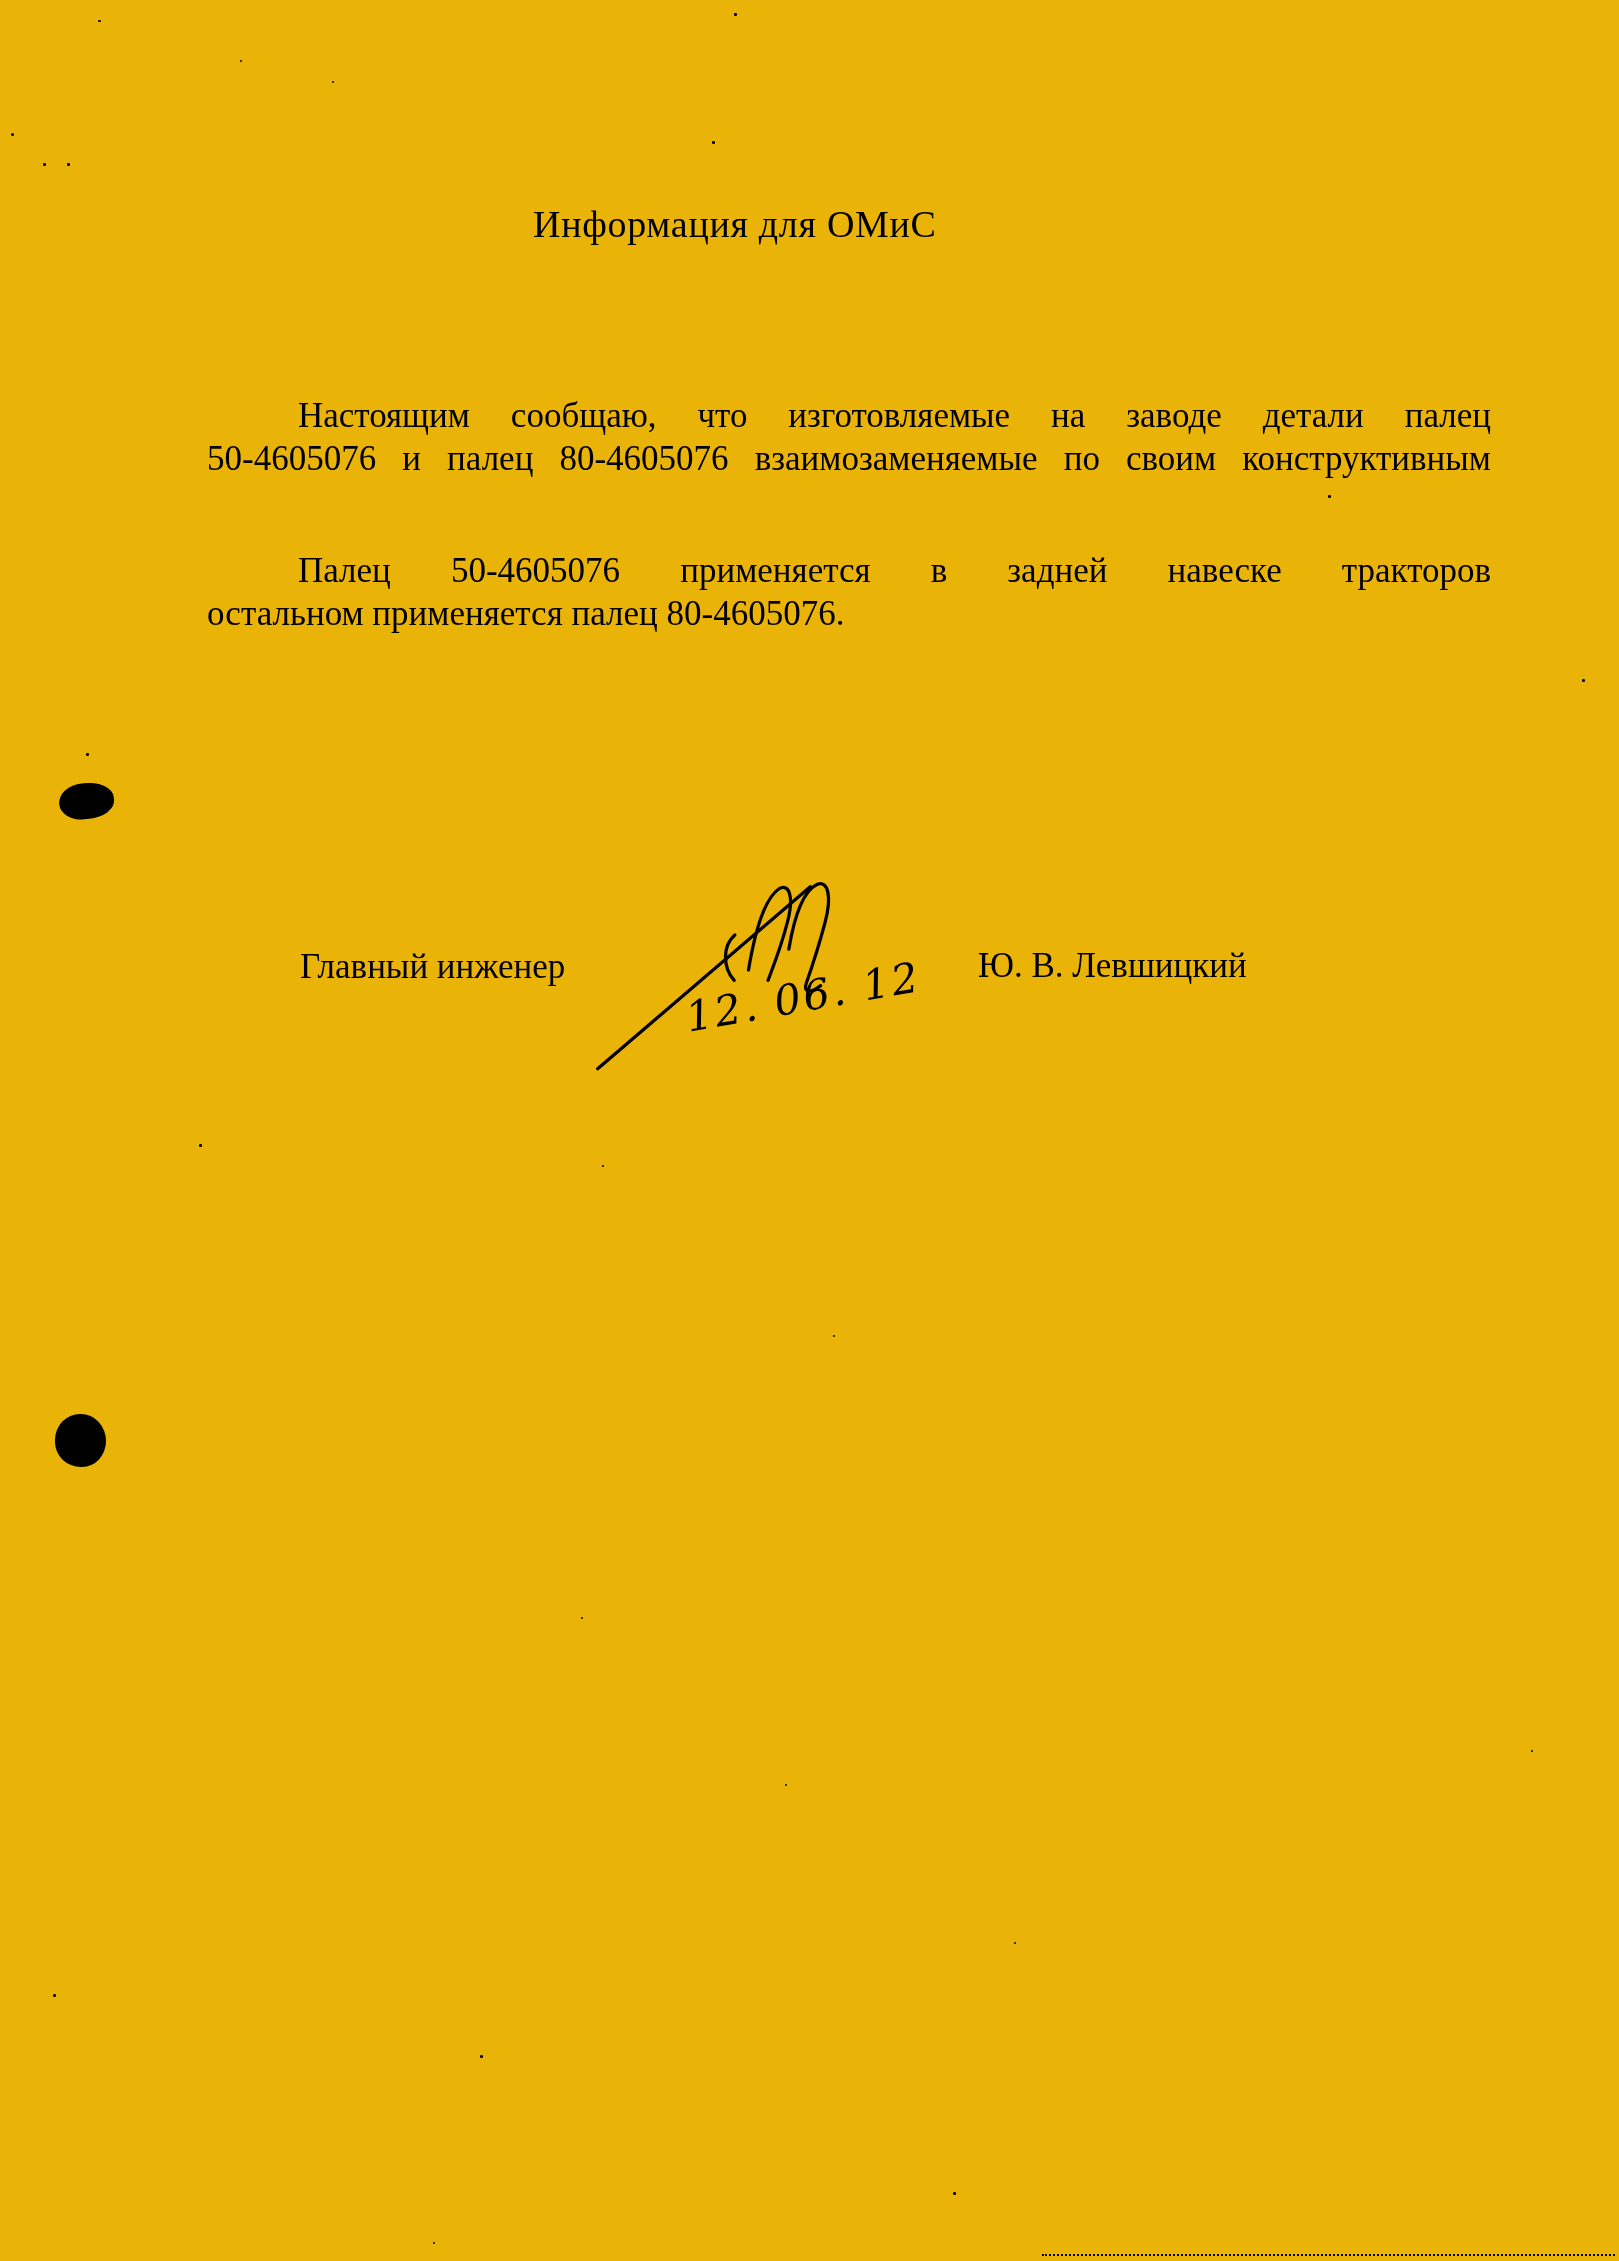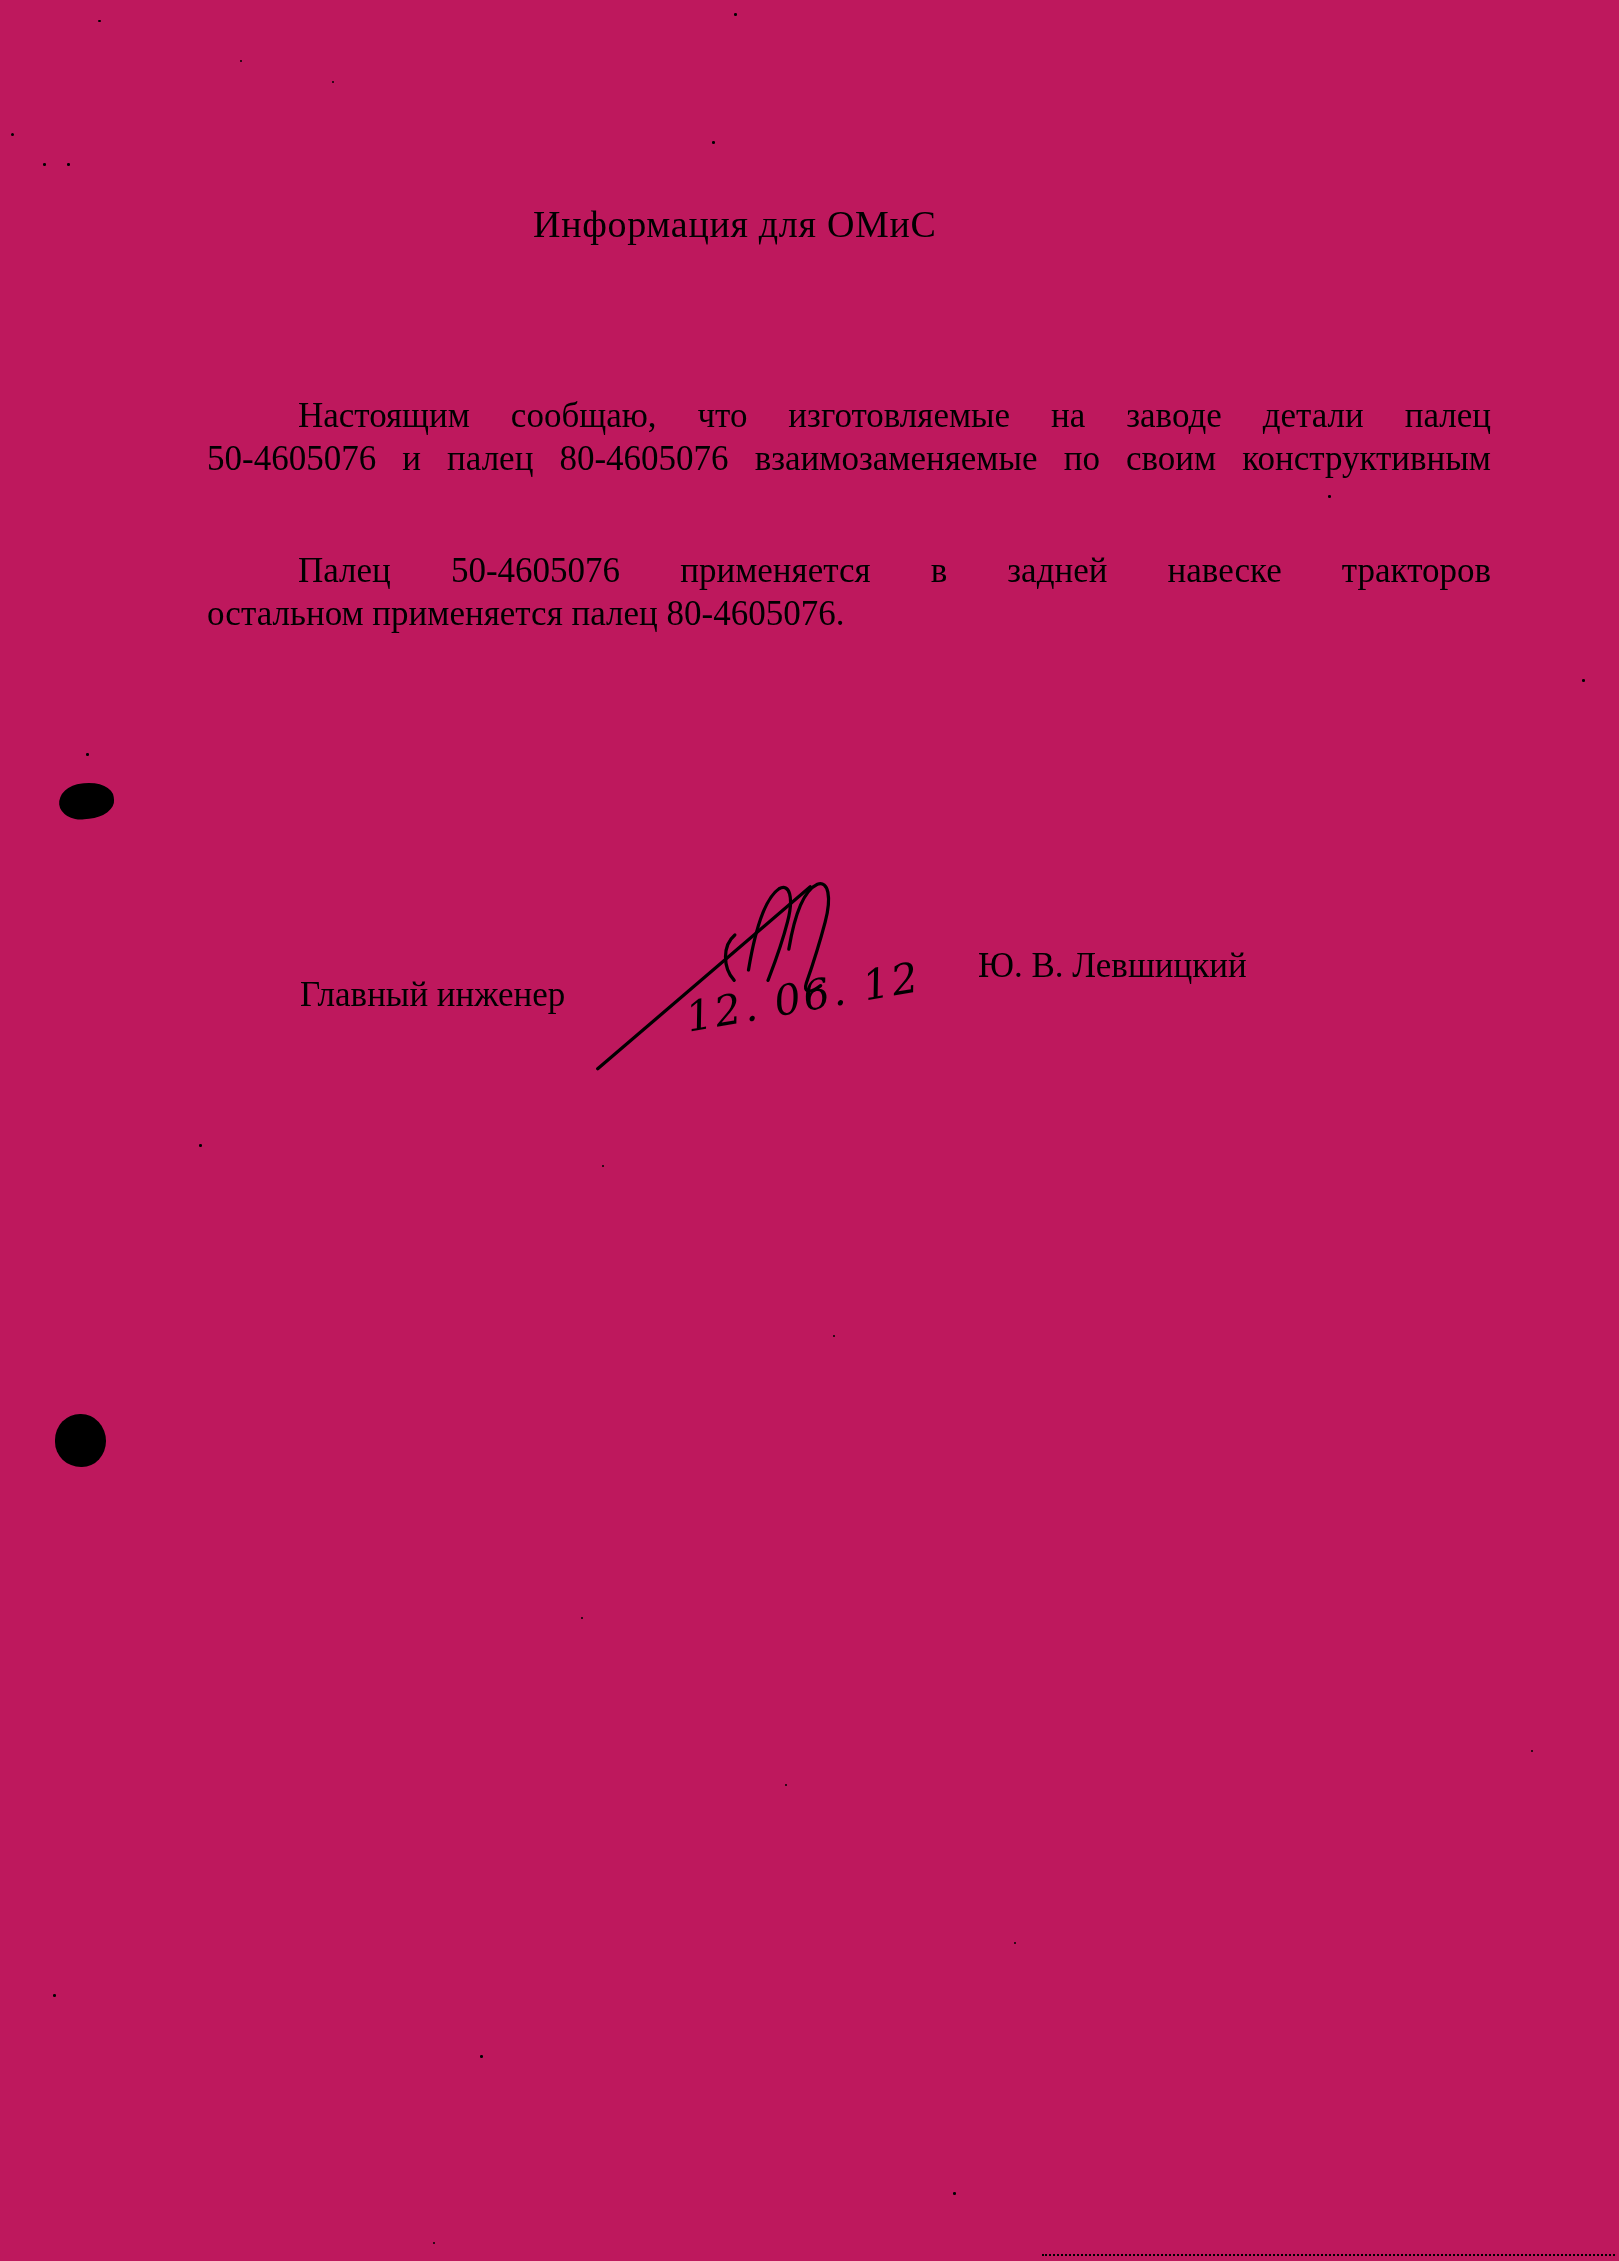--- a/index.html
+++ b/index.html
@@ -1,20 +1,20 @@
 <!DOCTYPE html>
 <html lang="ru" style="font-size:10.4px"><head>
 <meta charset="utf-8">
 <style>
   html, body { margin: 0; padding: 0; background: #ffffff; }
   .page {
     position: relative;
     width: 1620px;
     height: 2261px;
-    background: #be185d;
+    background: #eab308;
     font-family: "Liberation Serif", serif;
     color: #000000;
     overflow: hidden;
   }
   .title {
     position: absolute;
     left: 533px;
     top: 202px;
     margin: 0;
     font-size: 38px;
@@ -34,21 +34,20 @@
   .para-2 { top: 504px; }
   .line { width: 100%; }
   .line.justified { text-align: justify; text-align-last: justify; }
   .line.indented { text-indent: 91px; }
   .sig-role {
     position: absolute;
     left: 300px;
     top: 947px;
     font-size: 35px;
     white-space: nowrap;
-    margin-top: 28px;
   }
   .sig-name {
     position: absolute;
     left: 978px;
     top: 946px;
     font-size: 35px;
     white-space: nowrap;
   }
   .signature-svg {
     position: absolute;

